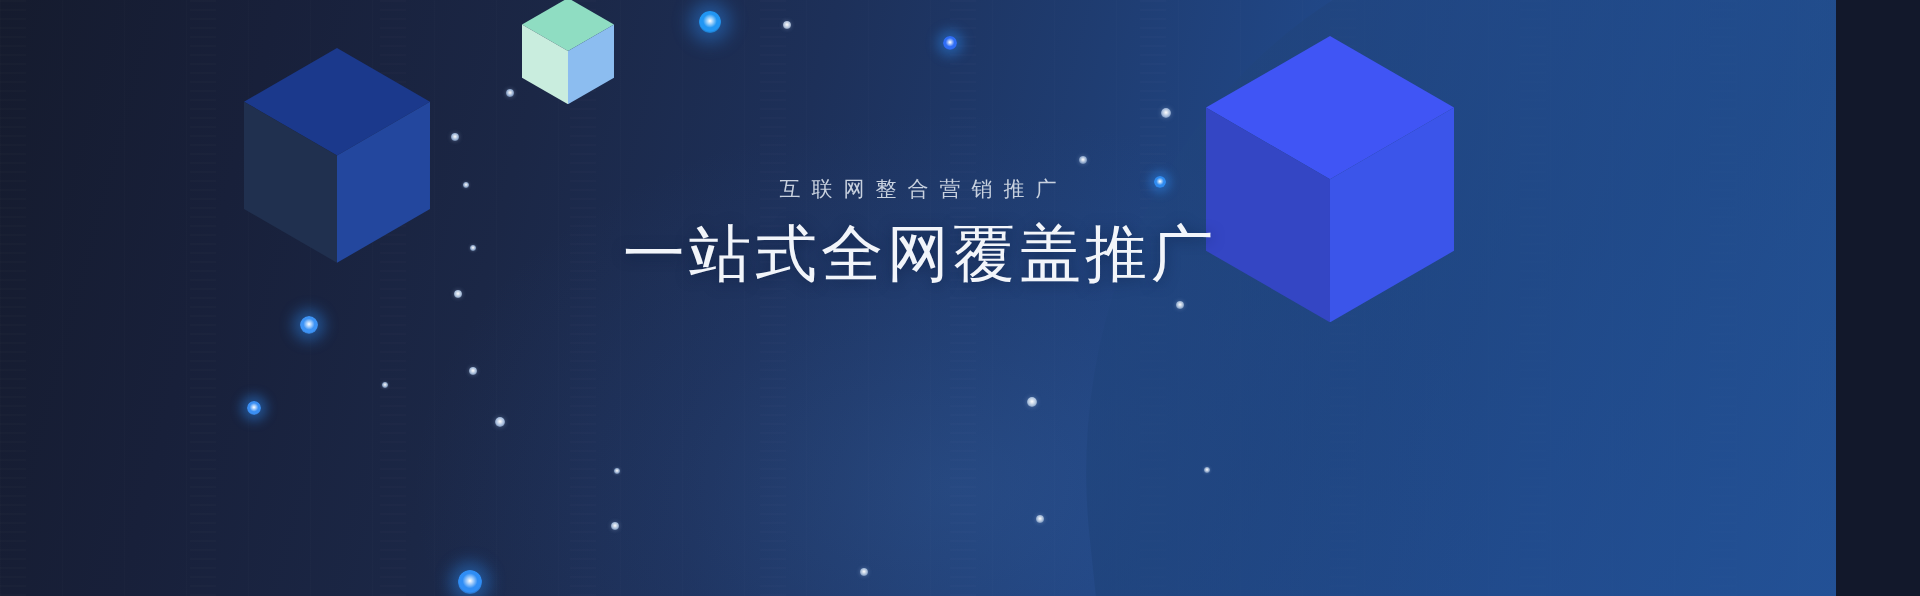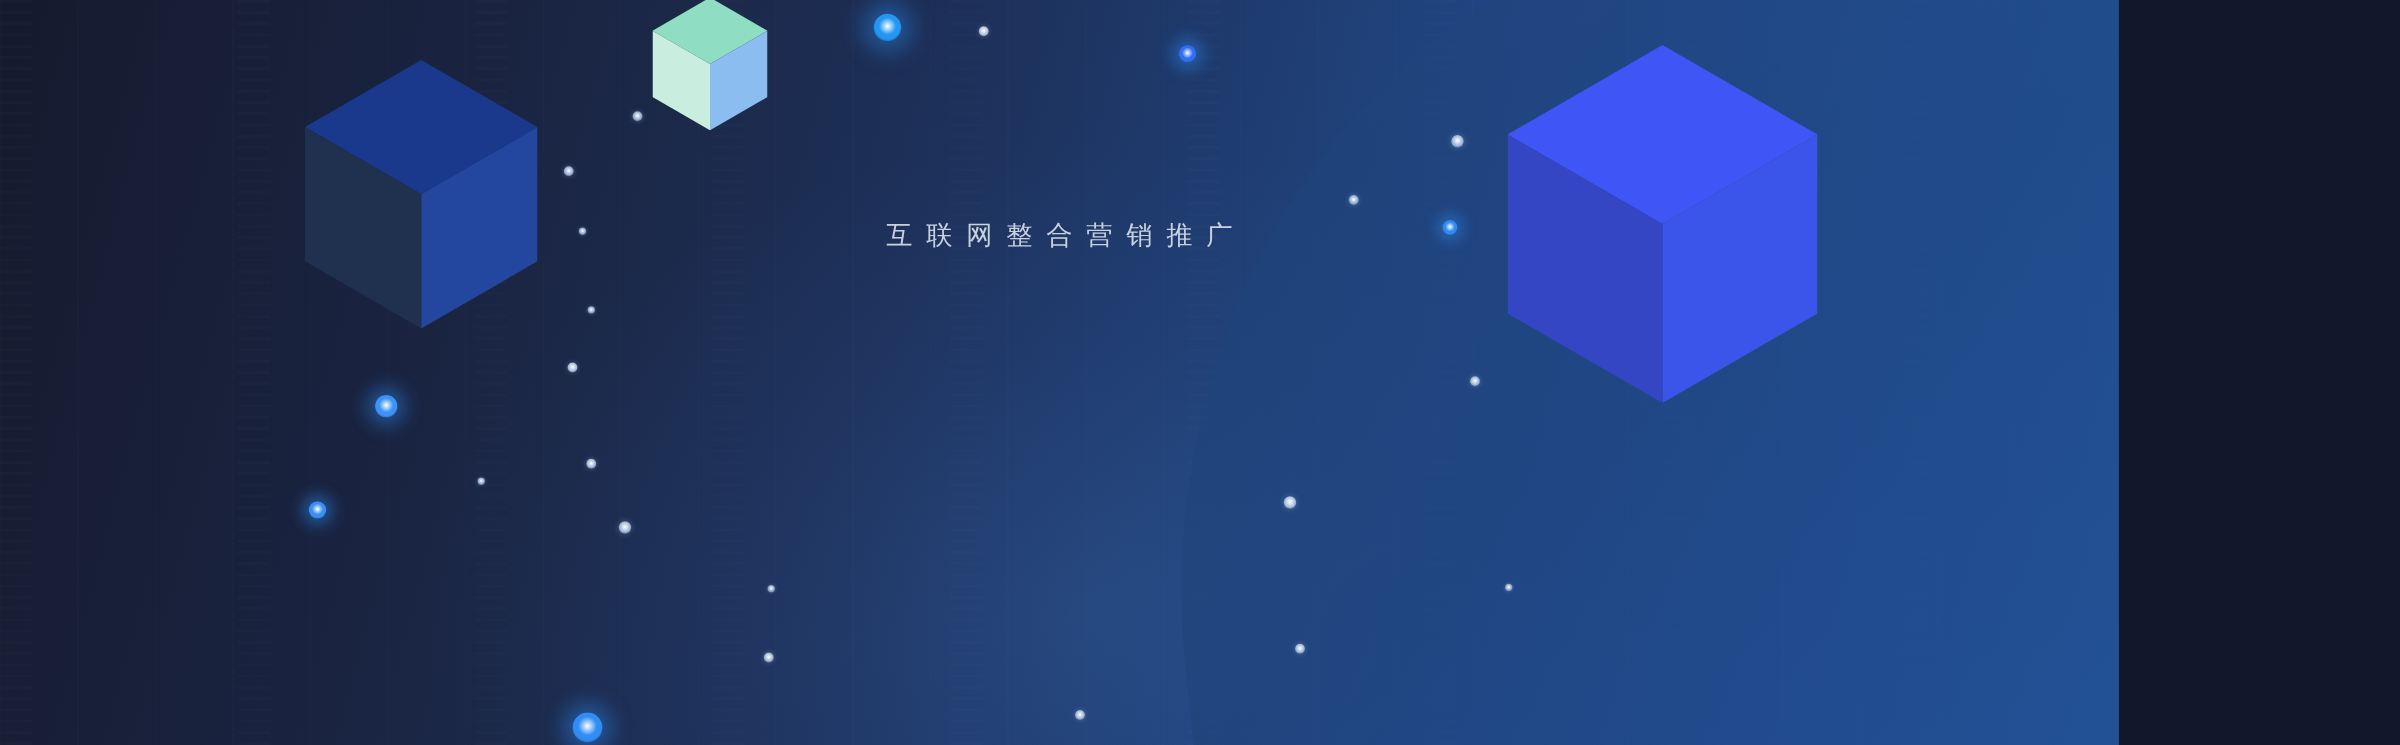--- a/index.html
+++ b/index.html
@@ -6,21 +6,21 @@
   * { margin:0; padding:0; box-sizing:border-box; }
   html, body {
     width:1920px; height:596px;
     overflow:hidden;
     background:#12182b;
     font-family:"Liberation Sans","DejaVu Sans",sans-serif;
   }
 
   #banner {
     position:relative;
-    width:1695px; height:596px;
+    width:1836px; height:596px;
     overflow:hidden;
     
     background:
       linear-gradient(105deg,
         #151b2e 0%,
         #18203a 14%,
         #1b2746 28%,
         #1d3059 42%,
         #1f3d72 56%,
         #214a8d 70%,
@@ -188,15 +188,16 @@
       <div class="dot" style="width: 24px; height: 24px; left: 458px; top: 570px; background: radial-gradient(circle at 50% 45%, rgb(255, 255, 255) 0%, rgb(47, 141, 245) 42%, rgb(47, 141, 245) 62%, rgba(33, 150, 243, 0) 100%); box-shadow: rgba(46, 140, 245, 0.42) 0px 0px 16px 8px;"></div>
       <div class="dot" style="width: 6px; height: 6px; left: 614px; top: 468px; background: radial-gradient(circle at 50% 45%, rgb(255, 255, 255) 0%, rgb(138, 163, 199) 55%, rgba(140, 165, 200, 0) 100%); box-shadow: rgba(170, 195, 230, 0.35) 0px 0px 3px;"></div>
       <div class="dot" style="width: 8px; height: 8px; left: 611px; top: 522px; background: radial-gradient(circle at 50% 45%, rgb(255, 255, 255) 0%, rgb(157, 180, 211) 55%, rgba(140, 165, 200, 0) 100%); box-shadow: rgba(170, 195, 230, 0.35) 0px 0px 4px;"></div>
       <div class="dot" style="width: 8px; height: 8px; left: 1036px; top: 515px; background: radial-gradient(circle at 50% 45%, rgb(255, 255, 255) 0%, rgb(157, 180, 211) 55%, rgba(140, 165, 200, 0) 100%); box-shadow: rgba(170, 195, 230, 0.35) 0px 0px 4px;"></div>
       <div class="dot" style="width: 8px; height: 8px; left: 860px; top: 568px; background: radial-gradient(circle at 50% 45%, rgb(255, 255, 255) 0%, rgb(157, 180, 211) 55%, rgba(140, 165, 200, 0) 100%); box-shadow: rgba(170, 195, 230, 0.35) 0px 0px 4px;"></div>
       <div class="dot" style="width: 6px; height: 6px; left: 1204px; top: 467px; background: radial-gradient(circle at 50% 45%, rgb(255, 255, 255) 0%, rgb(138, 163, 199) 55%, rgba(140, 165, 200, 0) 100%); box-shadow: rgba(170, 195, 230, 0.35) 0px 0px 3px;"></div>
     </div>
 
   <div class="copy">
     <div class="tagline">互联网整合营销推广</div>
+    <div class="headline">一站式全网覆盖推广</div>
   </div>
 
 </div>
 
 </body></html>

